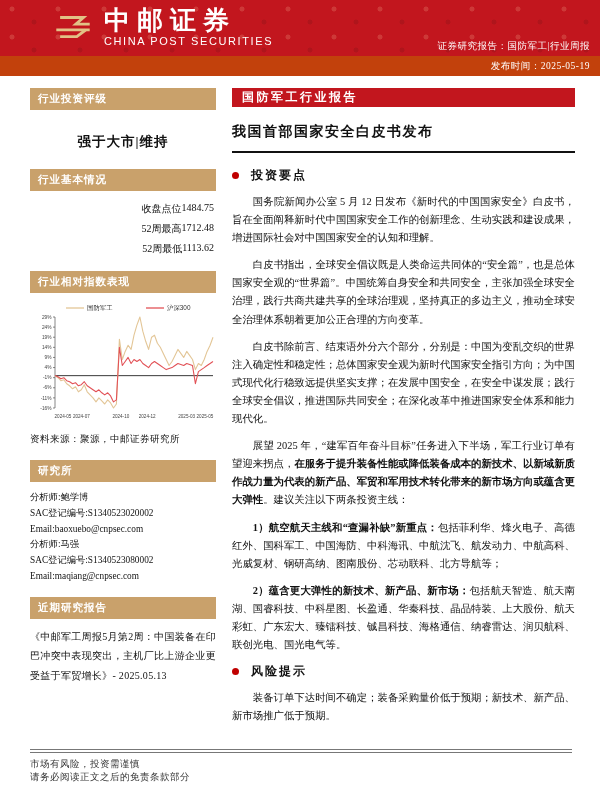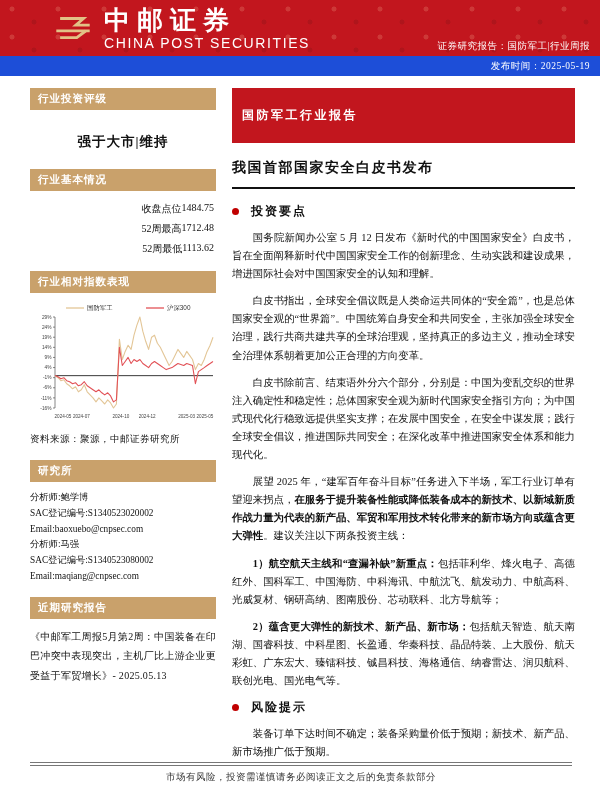--- a/index.html
+++ b/index.html
@@ -3,52 +3,52 @@
 <meta charset="utf-8">
 <style>
   html,body{margin:0;padding:0;background:#e8e8e8;}
   .page{position:relative;width:600px;height:800px;margin:0 auto;background:#fff;overflow:hidden;
         font-family:"Liberation Serif","DejaVu Serif",serif;color:#111;}
   
   .banner{position:relative;height:56px;background:#C2161E;
           background-image:radial-gradient(circle at 12px 9px, rgba(255,215,170,.18) 2.2px, transparent 2.8px),
                            radial-gradient(circle at 34px 22px, rgba(160,20,25,.55) 2.2px, transparent 2.8px);
           background-size:46px 28px;}
-  .brand{position:absolute;left:52px;top:7px;display:flex;align-items:center;gap:10px;}
+  .brand{position:absolute;left:52px;top:7px;display:flex;align-items:flex-start;gap:10px;}
   .emblem{width:42px;height:42px;}
   .brand-text{display:flex;flex-direction:column;}
   .brand-cn{font-family:"Liberation Sans","DejaVu Sans",sans-serif;font-size:26px;font-weight:bold;color:#fff;letter-spacing:7px;line-height:1.05;}
-  .brand-en{font-family:"Liberation Sans","DejaVu Sans",sans-serif;font-size:14px;color:#fff;letter-spacing:1.6px;margin-top:1px;}
+  .brand-en{font-family:"Liberation Sans","DejaVu Sans",sans-serif;font-size:11px;color:#fff;letter-spacing:1.6px;margin-top:1px;}
   .report-type{position:absolute;right:10px;bottom:3px;color:#fff;font-size:9.5px;letter-spacing:.5px;}
-  .strip{height:20px;background:#1d4ed8;color:#fff;font-size:9.5px;line-height:20px;text-align:right;padding-right:10px;letter-spacing:.5px;}
+  .strip{height:20px;background:#c2410c;color:#fff;font-size:9.5px;line-height:20px;text-align:right;padding-right:10px;letter-spacing:.5px;}
   
   .main{display:flex;gap:16px;padding:12px 25px 0 30px;}
   .sidebar{width:186px;flex:none;}
   .content{flex:1;min-width:0;}
   
   .side-header{background:#C9A16B;color:#fff;font-weight:bold;font-size:10.5px;padding:4px 8px;margin:0 0 8px;letter-spacing:1px;}
   .rating-value{text-align:center;font-size:13.5px;font-weight:bold;margin:23px 0 18px;letter-spacing:1px;}
   .stats{margin:2px 0 12px;}
   .stat-row{display:flex;justify-content:flex-end;font-size:10px;padding:3px 2px;}
   .chart-wrap{margin:2px 0 4px;}
   .source{font-size:9.5px;margin:8px 0 14px;letter-spacing:.5px;}
   .inst-lines{font-size:9.3px;line-height:1.7;margin:0 0 12px;}
   .recent-item{font-size:10px;line-height:1.95;text-align:justify;margin:6px 0 0;letter-spacing:.3px;}
   
-  .report-banner{background:#C2161E;color:#fff;font-weight:bold;font-size:12px;padding:19px 10px;letter-spacing:2.5px;}
+  .report-banner{background:#C2161E;color:#fff;font-weight:bold;font-size:12px;padding:1px 10px;letter-spacing:2.5px;}
   .title{font-size:14px;font-weight:bold;margin:16px 0 10px;letter-spacing:1.5px;}
   .divider{border:none;border-top:2.5px solid #111;margin:2px 0 14px;}
   .sec-head{display:flex;align-items:center;gap:12px;margin:4px 0 9px;font-weight:bold;font-size:12px;letter-spacing:2px;}
   .dot{width:7px;height:7px;border-radius:50%;background:#C00000;flex:none;}
   .body-par{font-size:10.4px;line-height:1.74;text-align:justify;text-indent:2em;margin:0 0 9px;}
   .body-par .bold{font-weight:bold;}
   
   .footer{position:absolute;left:30px;right:28px;bottom:16px;}
   .footer-rule{height:2px;border-top:1px solid #777;border-bottom:1px solid #777;margin-bottom:5px;}
-  .footer-row{display:flex;justify-content:center;font-size:9.5px;color:#333;letter-spacing:.5px;}
+  .footer-row{display:flex;justify-content:flex-end;font-size:9.5px;color:#333;letter-spacing:.5px;flex-direction:column;}
   svg text{font-family:"Liberation Sans","DejaVu Sans",sans-serif;}
 </style>
 </head>
 <body>
 
 <div class="page">
 
   <div class="banner">
     <div class="brand">
       <svg class="emblem" viewBox="0 0 44 44">

